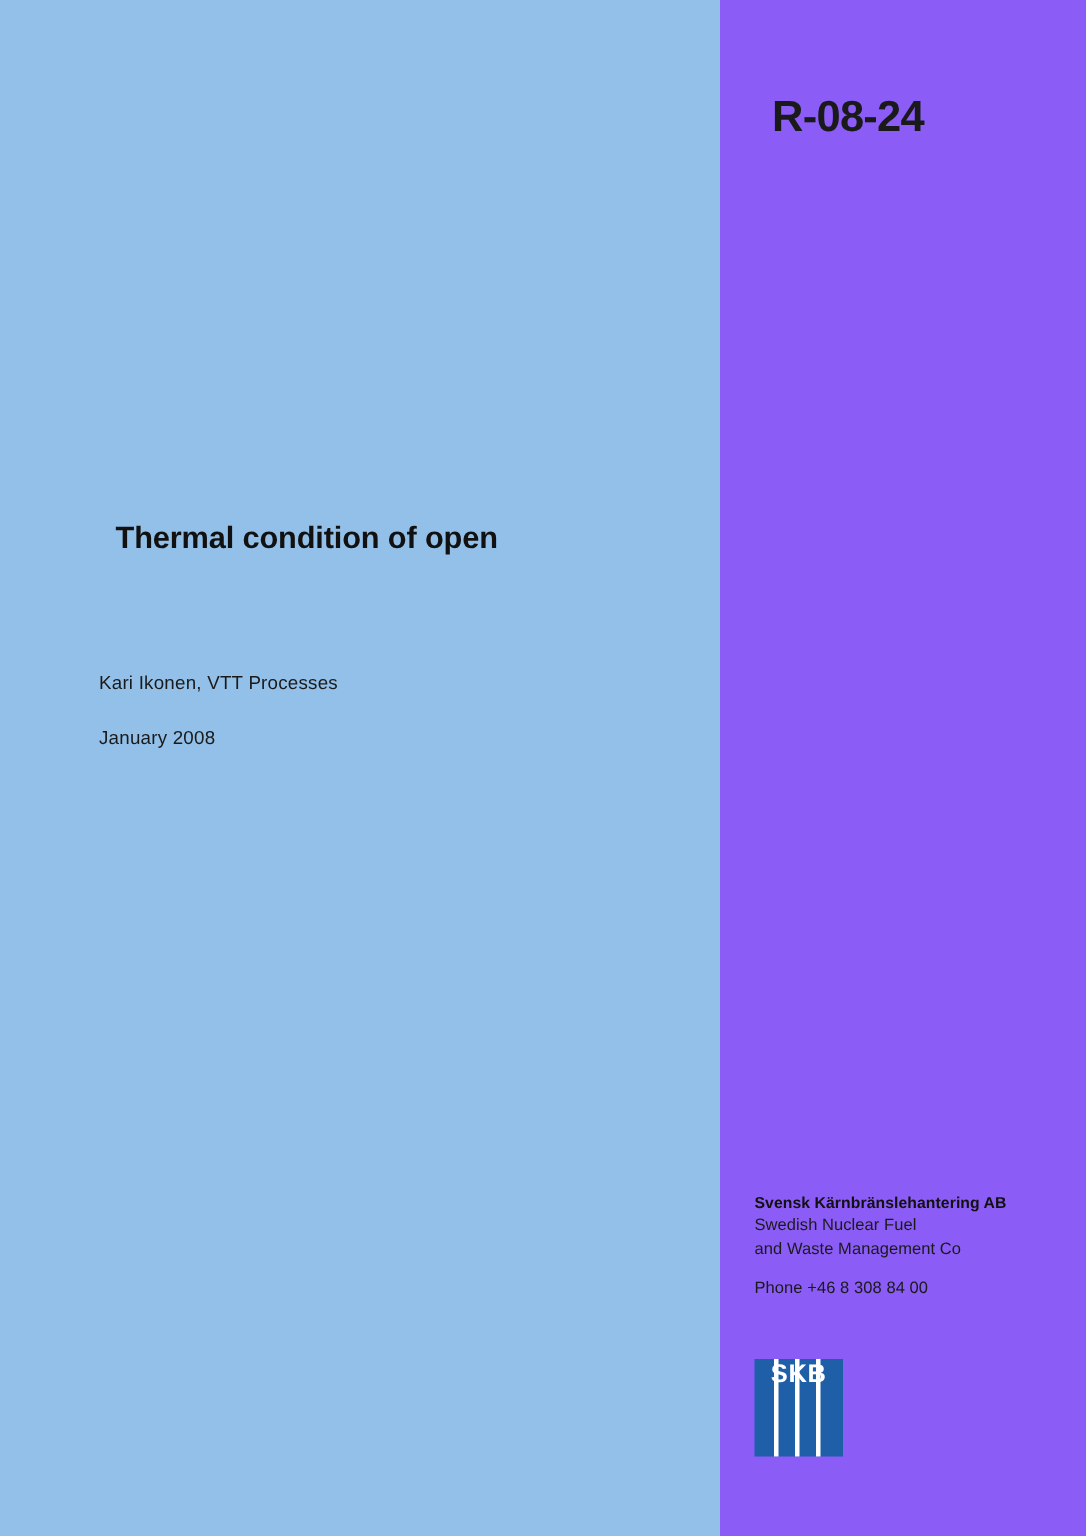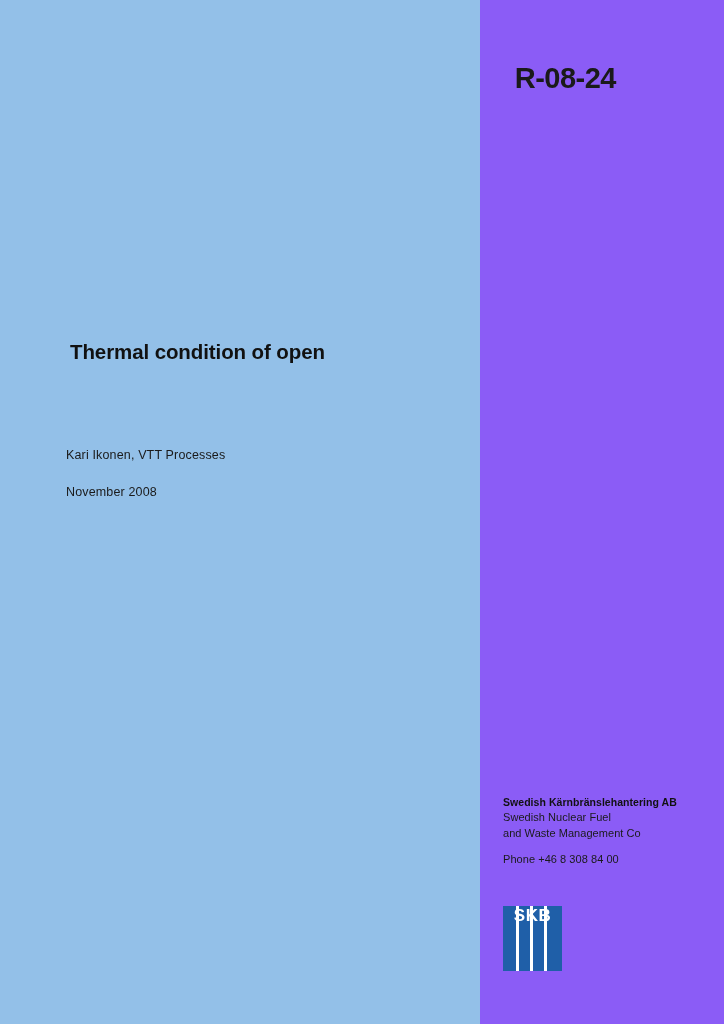--- a/index.html
+++ b/index.html
@@ -41,21 +41,21 @@
     position: absolute;
     left: 66px;
     top: 334px;
     width: 390px;
   }
   .doc-title {
     font-size: 20.5px;
     font-weight: bold;
     color: #111111;
     line-height: 1.32;
-    margin: 4px;
+    margin: 11px;
     letter-spacing: -0.1px;
   }
   .doc-author {
     position: absolute;
     left: 66px;
     top: 428px;
     font-size: 12.5px;
     color: #1a1a1a;
     letter-spacing: 0.15px;
     margin-top: 20px;
@@ -136,24 +136,24 @@
   <div class="blue-panel"></div>
 
   <div class="report-number">R-08-24</div>
 
   <div class="title-block">
     <div class="doc-title">Thermal condition of open</div>
   </div>
 
   <div class="doc-author">Kari Ikonen, VTT Processes</div>
 
-  <div class="doc-date">November 2008</div>
+  <div class="doc-date">January 2008</div>
 
   <div class="publisher">
-    <div class="pub-name">Swedish Kärnbränslehantering AB</div>
+    <div class="pub-name">Svensk Kärnbränslehantering AB</div>
     <div class="pub-line">Swedish Nuclear Fuel</div>
     <div class="pub-line">and Waste Management Co</div>
     <div class="pub-gap"></div>
     <div class="pub-line">Phone +46 8 308 84 00</div>
   </div>
 
   <div class="logo">
     <div class="logo-stripes">
       <i style="left:13px"></i>
       <i style="left:27px"></i>

